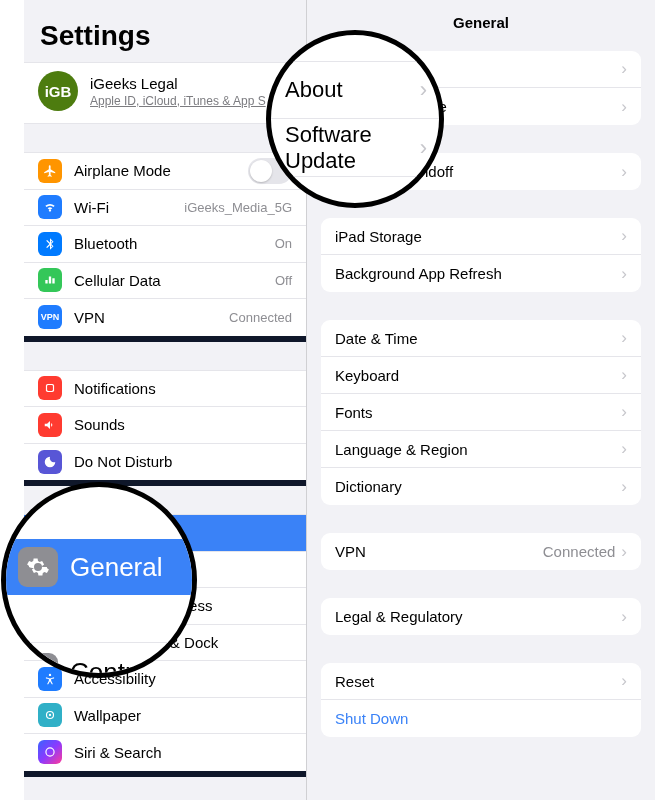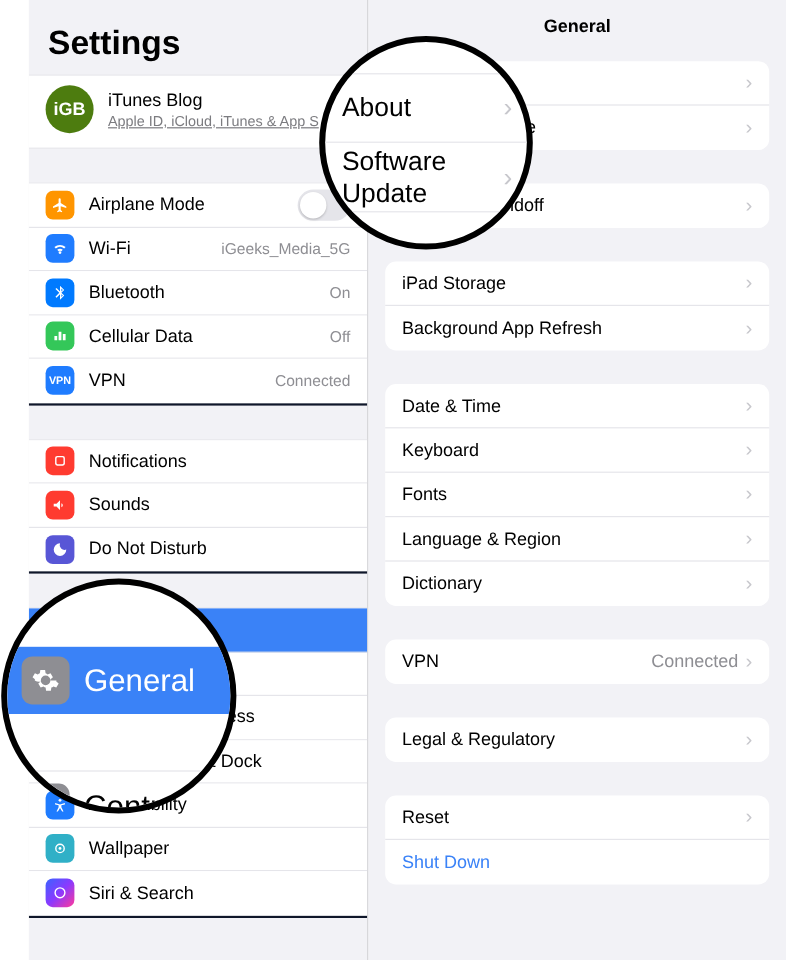--- a/index.html
+++ b/index.html
@@ -46,21 +46,21 @@
   color: #fff;
   font-weight: 700;
   font-size: 15px;
   display: flex;
   align-items: center;
   justify-content: center;
   margin-right: 12px;
 }
 .account-name { font-size: 15px; color: #000; }
 .account-sub { font-size: 12px; color: #7c7c80; margin-top: 2px; white-space: nowrap; overflow: hidden; text-decoration: underline; }
-.group { margin-top: 28px; background: #fff; border-top: 1px solid #e5e5ea; border-bottom: 2px solid #0f172a; }
+.group { margin-top: 28px; background: #fff; border-top: 1px solid #e5e5ea; border-bottom: 6px solid #0f172a; }
 .row {
   display: flex;
   align-items: center;
   height: 36.5px;
   padding: 0 14px;
   border-bottom: 1px solid #e5e5ea;
   background: #fff;
 }
 .row:last-child { border-bottom: none; }
 .row.selected { background: #3a82f7; }
@@ -160,21 +160,21 @@
 
 <div class="app">
 
   <div class="sidebar">
     <div class="sidebar-header">
       <div class="sidebar-title">Settings</div>
     </div>
     <div class="account-row">
       <div class="avatar">iGB</div>
       <div>
-        <div class="account-name">iTunes Blog</div>
+        <div class="account-name">iGeeks Legal</div>
         <div class="account-sub">Apple ID, iCloud, iTunes &amp; App S</div>
       </div>
     </div>
 
     <div class="group">
       <div class="row">
         <div class="row-icon c-orange">
             <svg class="icon-svg" viewBox="0 0 24 24">
               <path d="M21 16v-2l-8-5V3.5a1.5 1.5 0 0 0-3 0V9l-8 5v2l8-2.5V19l-2 1.5V22l3.5-1 3.5 1v-1.5L13 19v-5.5l8 2.5z"></path>
             </svg>

